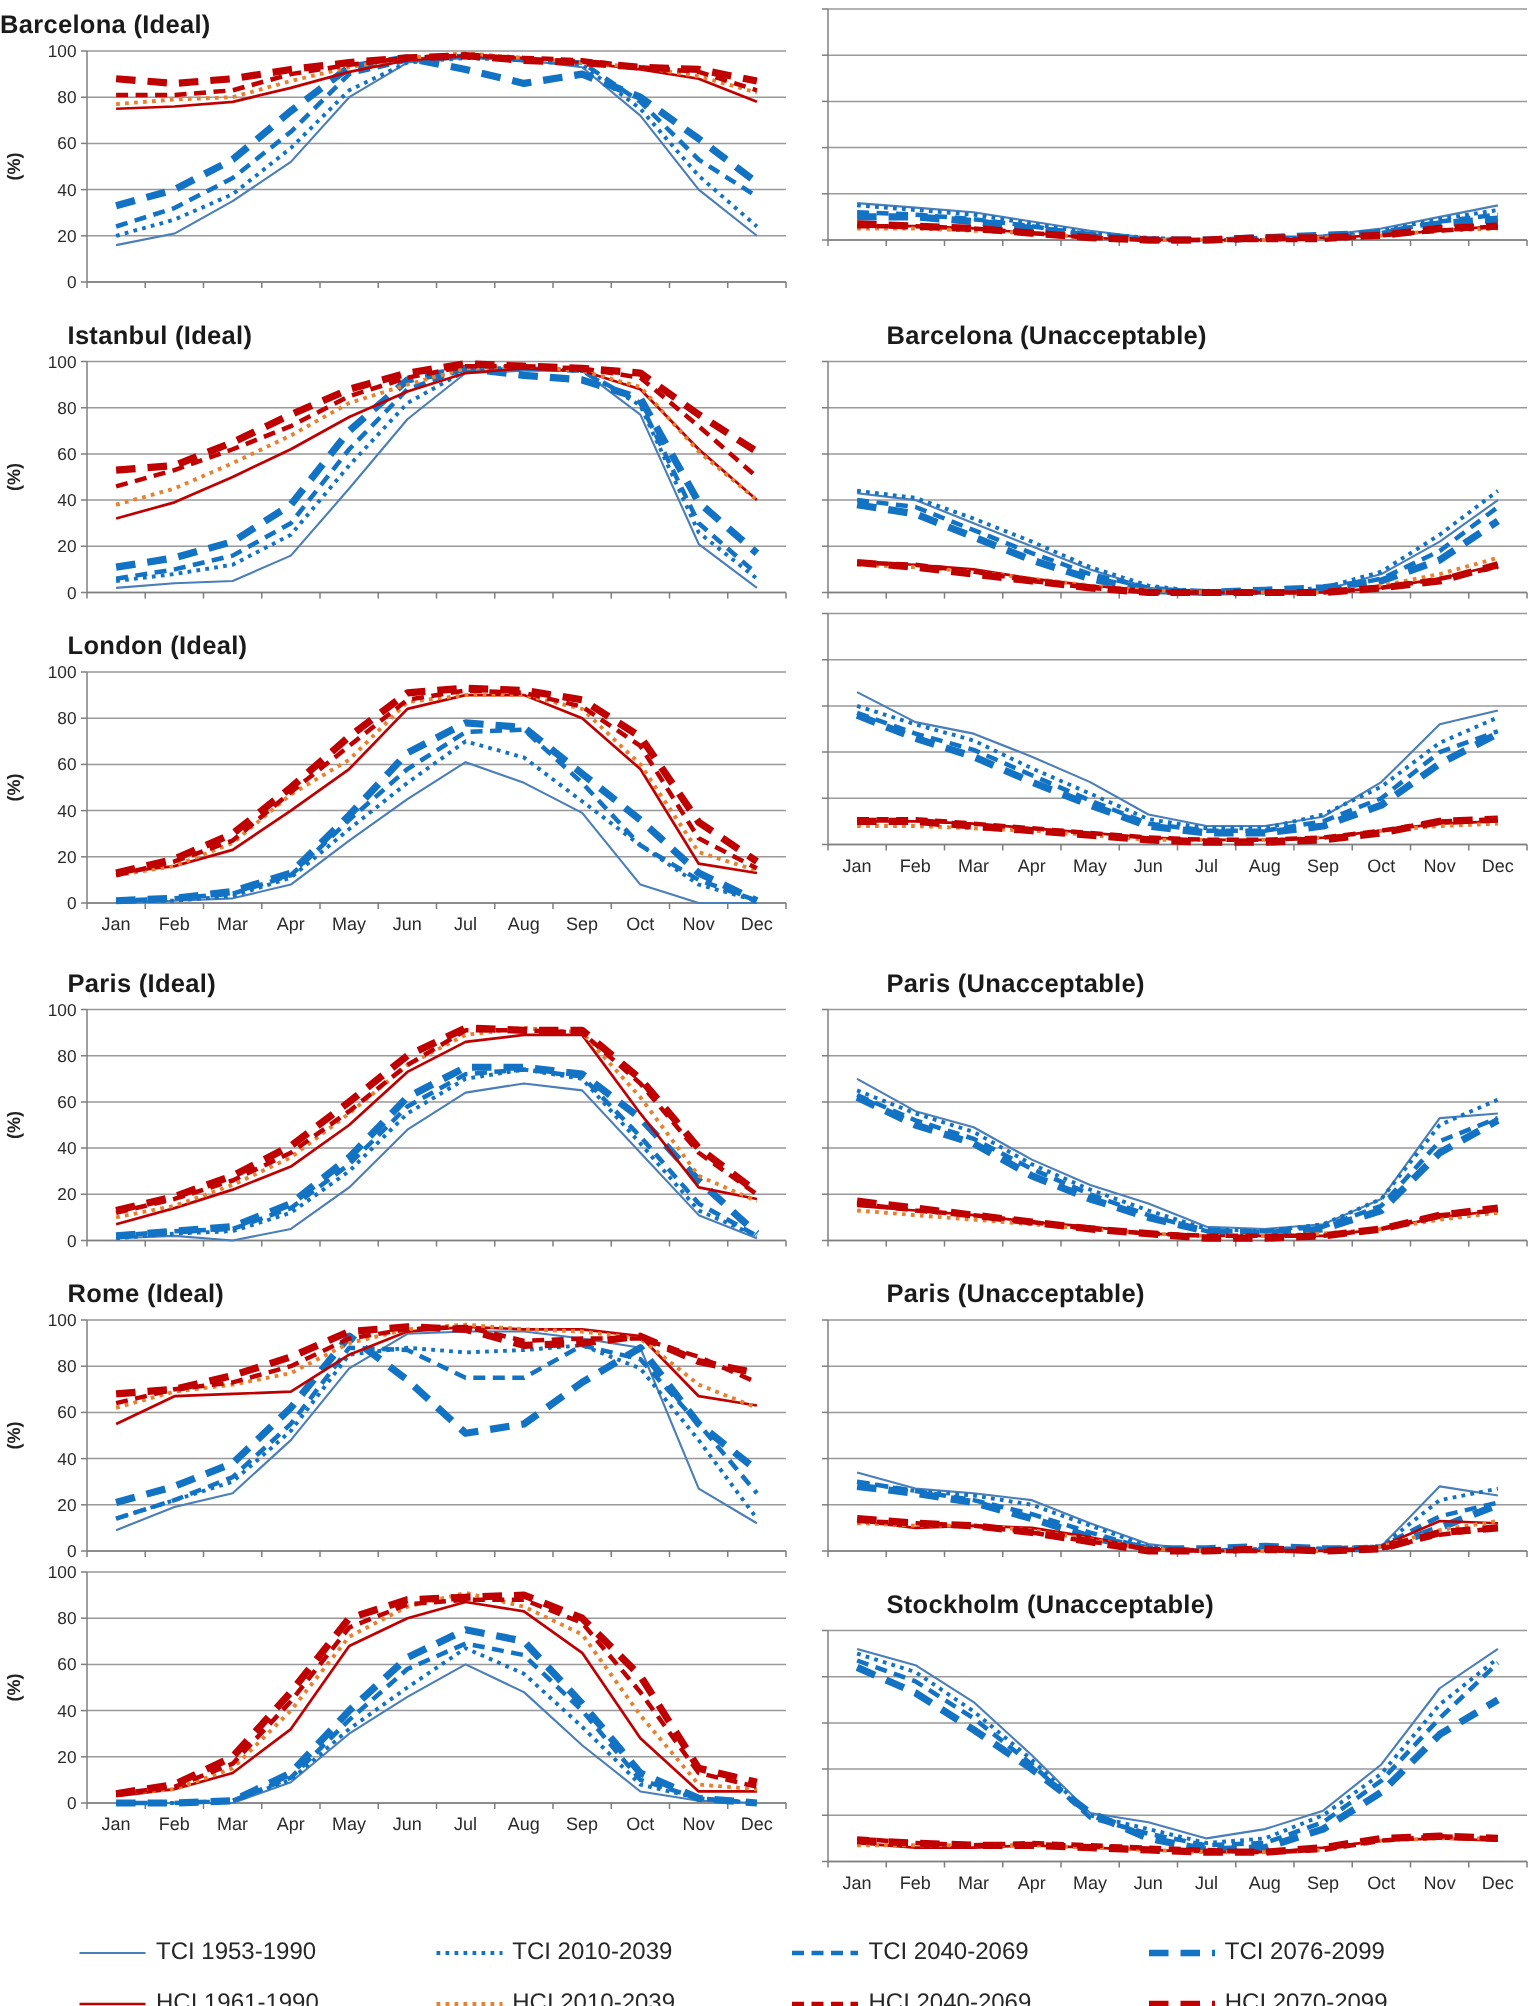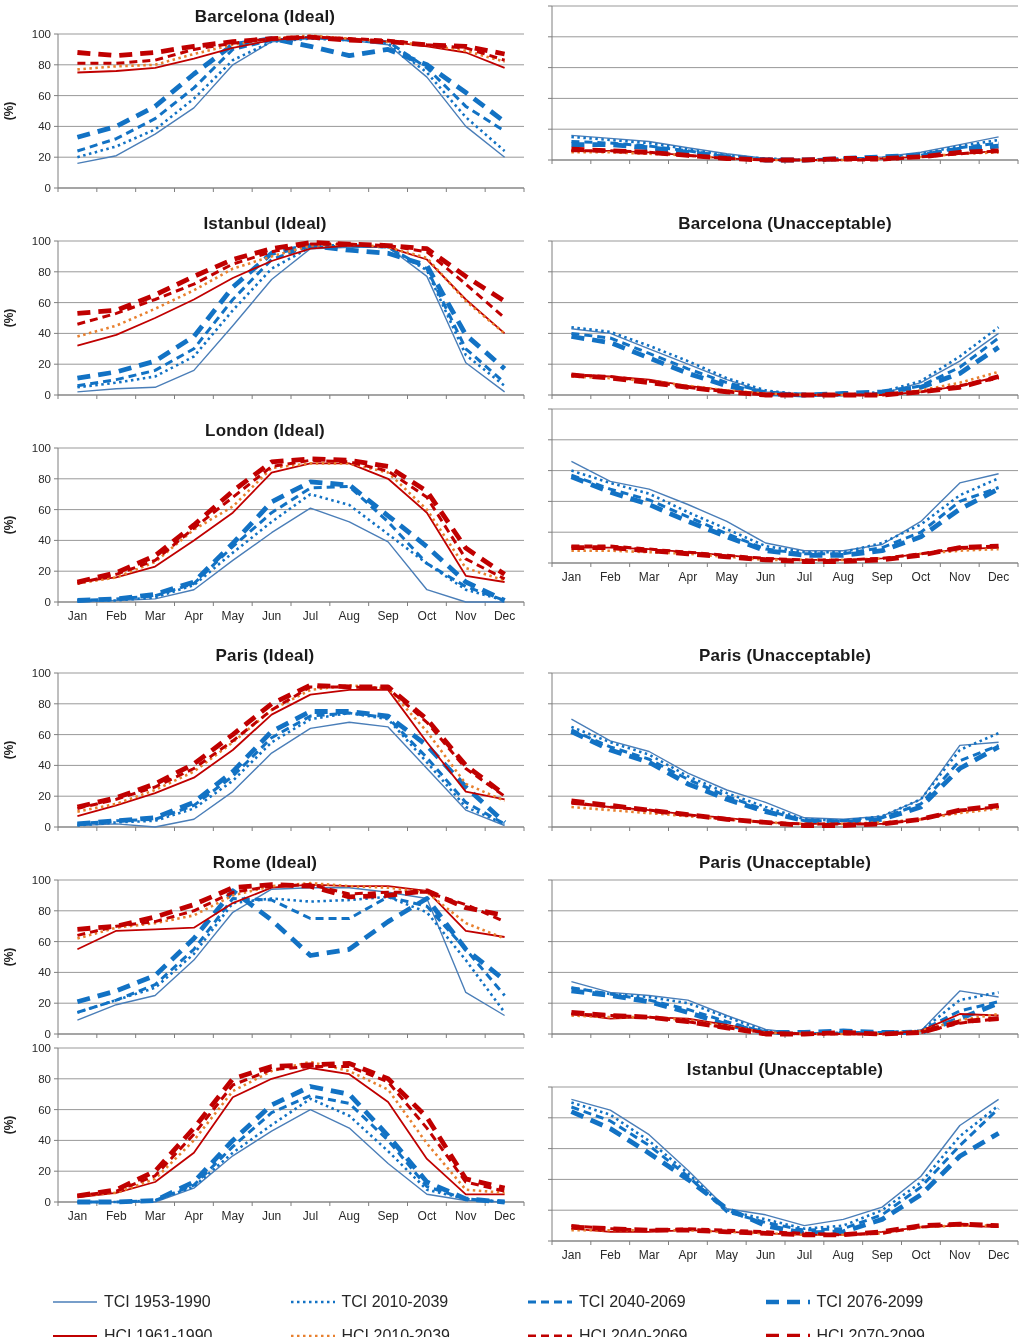--- a/index.html
+++ b/index.html
@@ -2,23 +2,23 @@
 <html><head>
 <meta charset="utf-8">
 <style>
   html,body{margin:0;padding:0;background:#ffffff;}
   body{width:1024px;font-family:"Liberation Sans",sans-serif;-webkit-font-smoothing:antialiased;}
   .figure{width:1024px;}
   .row{display:flex;gap:16px;}
   .chart{display:flex;flex-direction:column;}
   .chart.left{width:530px;}
   .chart.right{width:478px;}
-  .chart-title{font-size:17px;font-weight:bold;color:#1a1a1a;text-align:center;line-height:22px;letter-spacing:.2px;}
+  .chart-title{font-size:17px;font-weight:bold;color:#1a1a1a;line-height:22px;letter-spacing:.2px;}
   .mt1 .chart-title{margin-top:6px;}
-  .mt2 .chart-title{margin-top:17px;}
+  .mt2 .chart-title{margin-top:17px;padding-left:45px;}
   svg.plot{display:block;}
   .legend{margin:26px 0 0 52px;width:940px;display:grid;grid-template-columns:repeat(4,1fr);row-gap:16px;column-gap:10px;}
   .legend-item{display:flex;align-items:center;gap:6px;}
   .legend-label{font-size:16px;color:#262626;white-space:nowrap;}
 </style>
 </head>
 <body>
 
 <div class="figure">
 
@@ -547,21 +547,21 @@
           <polyline points="77.4,160.0 116.3,160.0 155.1,158.5 193.9,144.6 232.8,110.7 271.6,83.0 310.4,56.8 349.3,73.8 388.1,109.2 426.9,147.7 465.8,156.9 504.6,160.0" fill="none" stroke="#1272c4" stroke-width="2.6" stroke-linejoin="round" stroke-dasharray="2.5 3.5"></polyline>
           <polyline points="77.4,160.0 116.3,160.0 155.1,158.5 193.9,143.1 232.8,104.6 271.6,70.7 310.4,53.7 349.3,61.4 388.1,98.4 426.9,144.6 465.8,156.9 504.6,160.0" fill="none" stroke="#1272c4" stroke-width="3" stroke-linejoin="round" stroke-dasharray="8 5"></polyline>
           <polyline points="77.4,160.0 116.3,160.0 155.1,158.5 193.9,140.0 232.8,98.4 271.6,63.0 310.4,44.5 349.3,52.2 388.1,93.8 426.9,140.0 465.8,156.9 504.6,160.0" fill="none" stroke="#1272c4" stroke-width="4.8" stroke-linejoin="round" stroke-dasharray="13 8"></polyline>
           <polyline points="77.4,155.4 116.3,150.8 155.1,140.0 193.9,110.7 232.8,55.3 271.6,36.8 310.4,26.0 349.3,32.2 388.1,59.9 426.9,116.9 465.8,152.3 504.6,152.3" fill="none" stroke="#c00000" stroke-width="1.8" stroke-linejoin="round"></polyline>
           <polyline points="77.4,153.8 116.3,150.8 155.1,136.9 193.9,98.4 232.8,49.1 271.6,29.1 310.4,19.9 349.3,29.1 388.1,47.6 426.9,101.5 465.8,147.7 504.6,150.8" fill="none" stroke="#e8802e" stroke-width="2.6" stroke-linejoin="round" stroke-dasharray="2.5 3.5"></polyline>
           <polyline points="77.4,153.8 116.3,149.2 155.1,133.8 193.9,92.2 232.8,43.0 271.6,27.6 310.4,24.5 349.3,24.5 388.1,39.9 426.9,86.1 465.8,140.0 504.6,149.2" fill="none" stroke="#c00000" stroke-width="3" stroke-linejoin="round" stroke-dasharray="8 5"></polyline>
           <polyline points="77.4,153.8 116.3,147.7 155.1,129.2 193.9,86.1 232.8,36.8 271.6,24.5 310.4,22.9 349.3,21.4 388.1,36.8 426.9,75.3 465.8,136.9 504.6,146.1" fill="none" stroke="#c00000" stroke-width="4.8" stroke-linejoin="round" stroke-dasharray="13 8"></polyline>
         </svg>
     </div>
     <div class="chart right">
-      <div class="chart-title">Istanbul (Unacceptable)</div>
+      <div class="chart-title">Stockholm (Unacceptable)</div>
       <svg class="plot" width="478" height="186" viewBox="0 0 478 186">
           <line x1="6" x2="472" y1="160" y2="160" stroke="#999999" stroke-width="1"></line>
           <line x1="6" x2="472" y1="129.2" y2="129.2" stroke="#999999" stroke-width="1"></line>
           <line x1="6" x2="472" y1="98.4" y2="98.4" stroke="#999999" stroke-width="1"></line>
           <line x1="6" x2="472" y1="67.6" y2="67.6" stroke="#999999" stroke-width="1"></line>
           <line x1="6" x2="472" y1="36.8" y2="36.8" stroke="#999999" stroke-width="1"></line>
           <line x1="6" x2="472" y1="6" y2="6" stroke="#999999" stroke-width="1"></line>
           <line x1="6" x2="6" y1="6" y2="160" stroke="#7f7f7f" stroke-width="1"></line>
           <line x1="2" x2="6" y1="160" y2="160" stroke="#7f7f7f" stroke-width="1"></line>
           <line x1="2" x2="6" y1="129.2" y2="129.2" stroke="#7f7f7f" stroke-width="1"></line>

